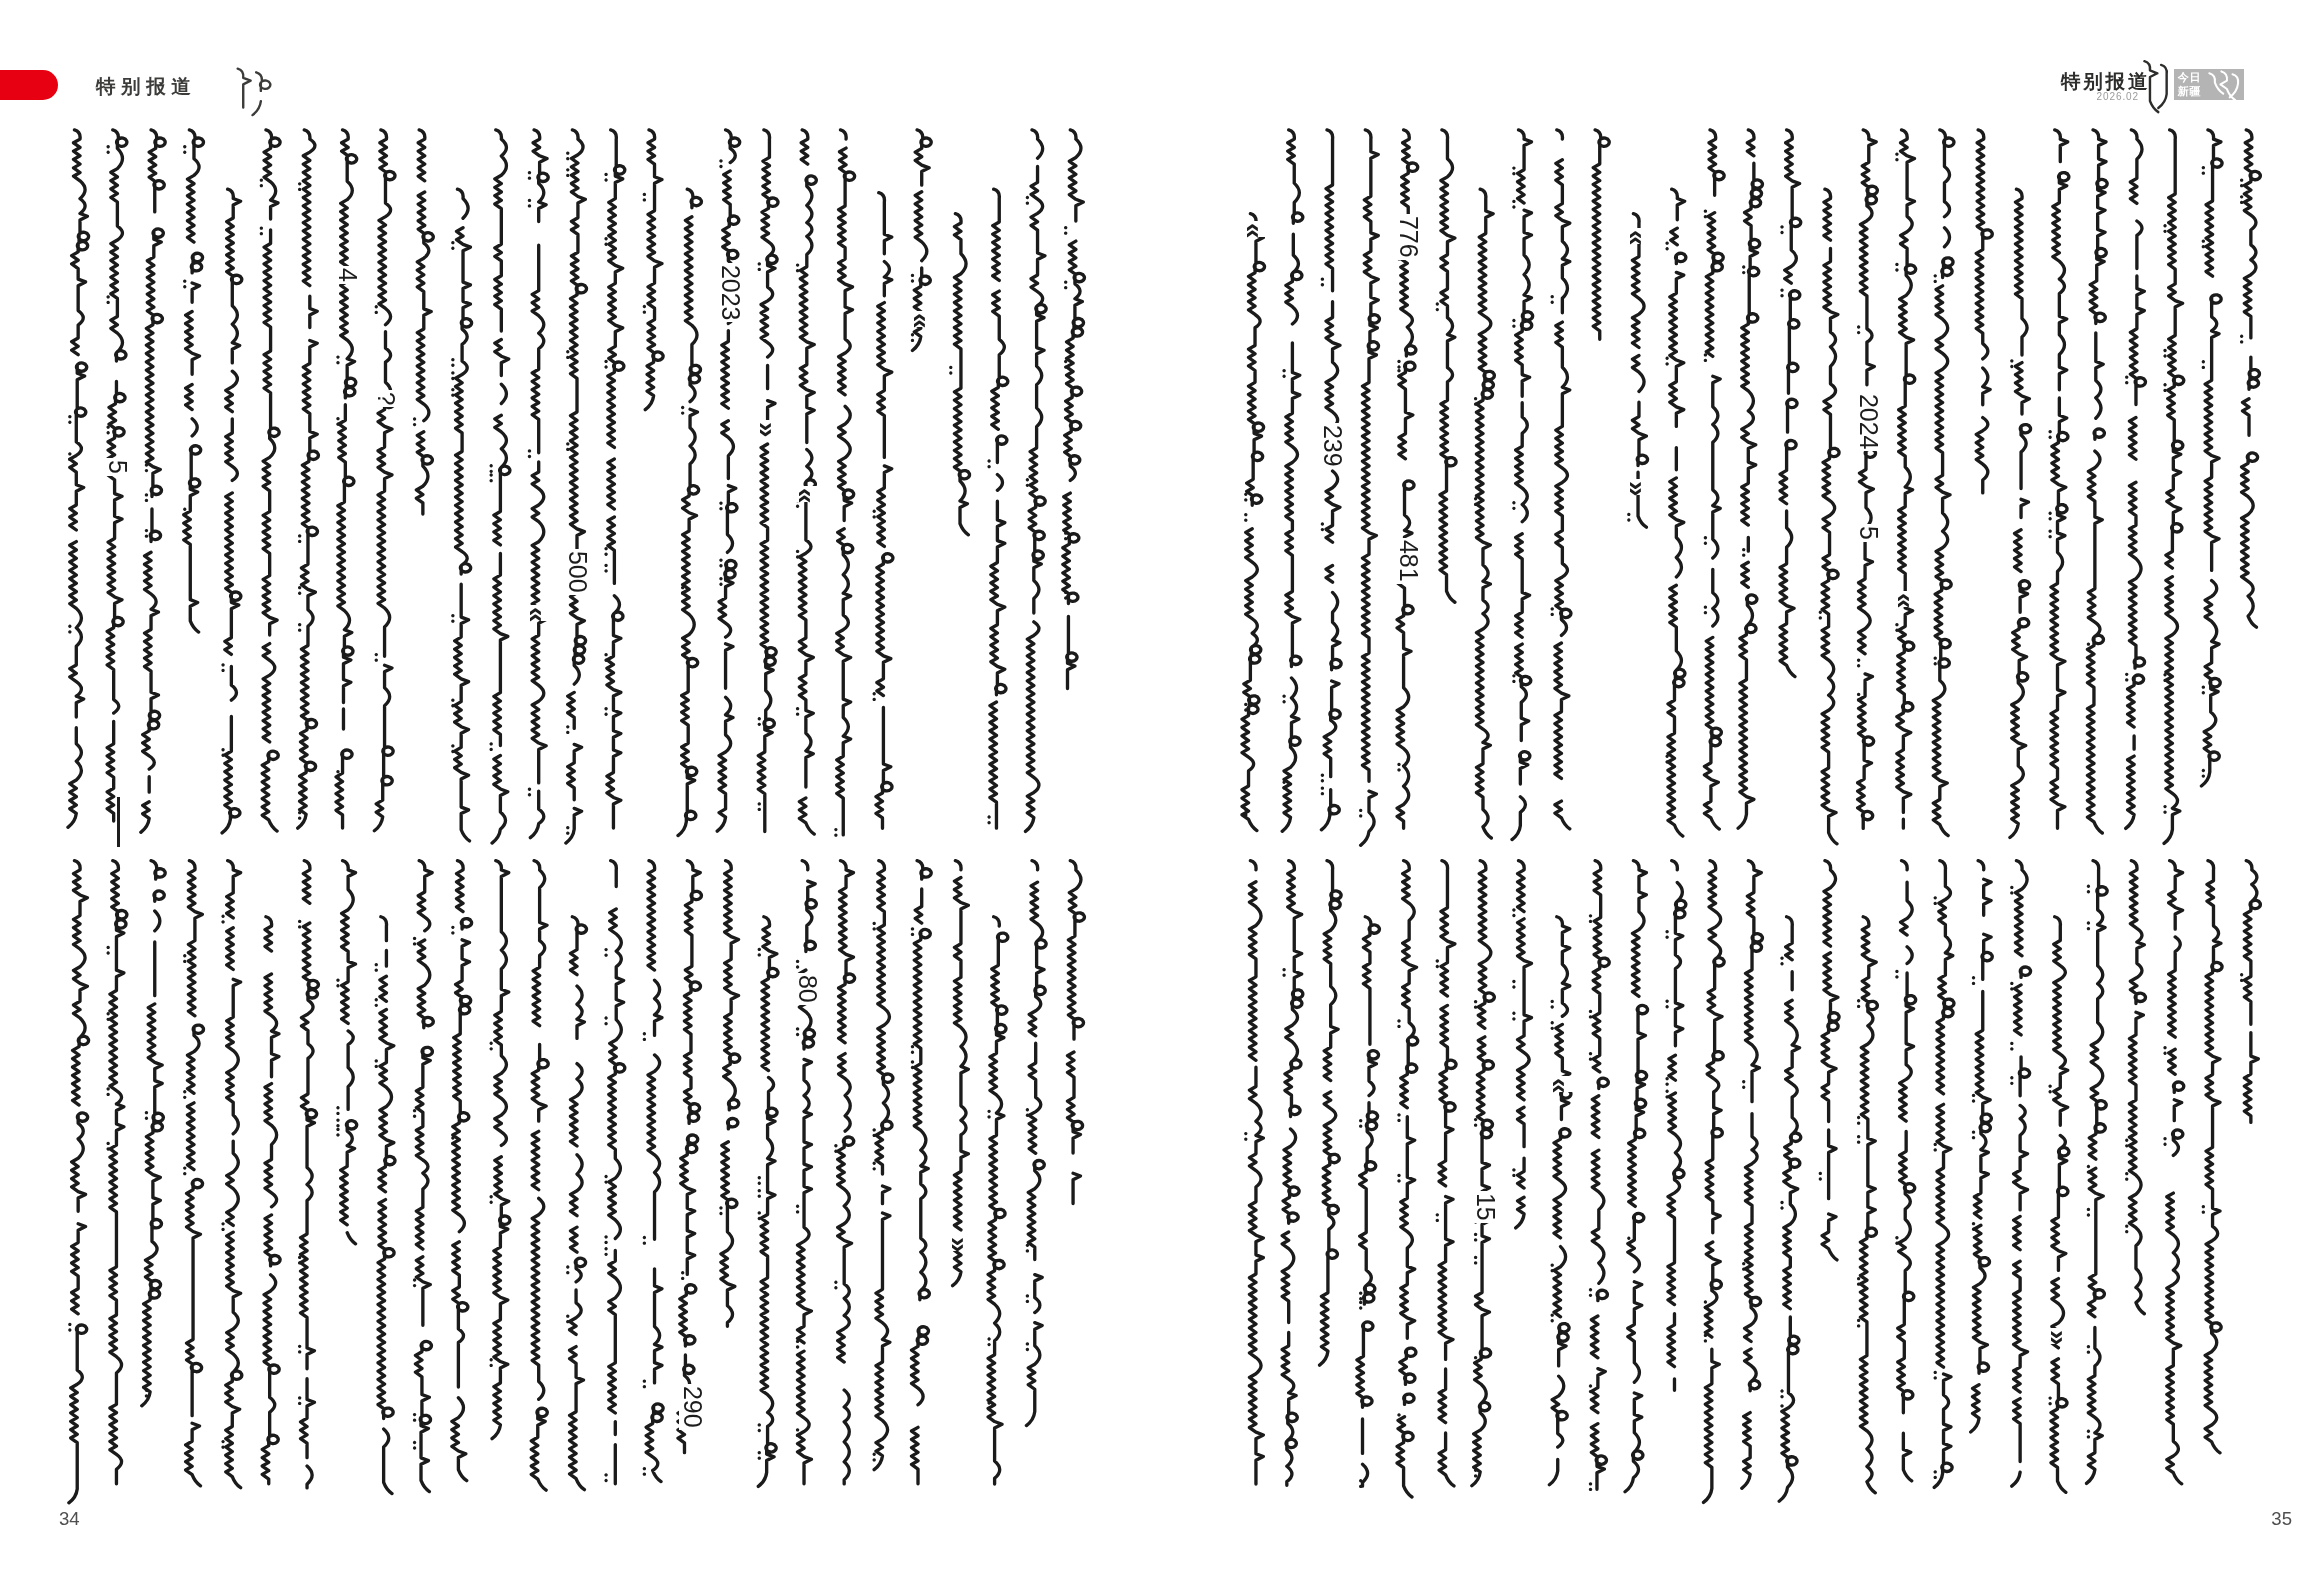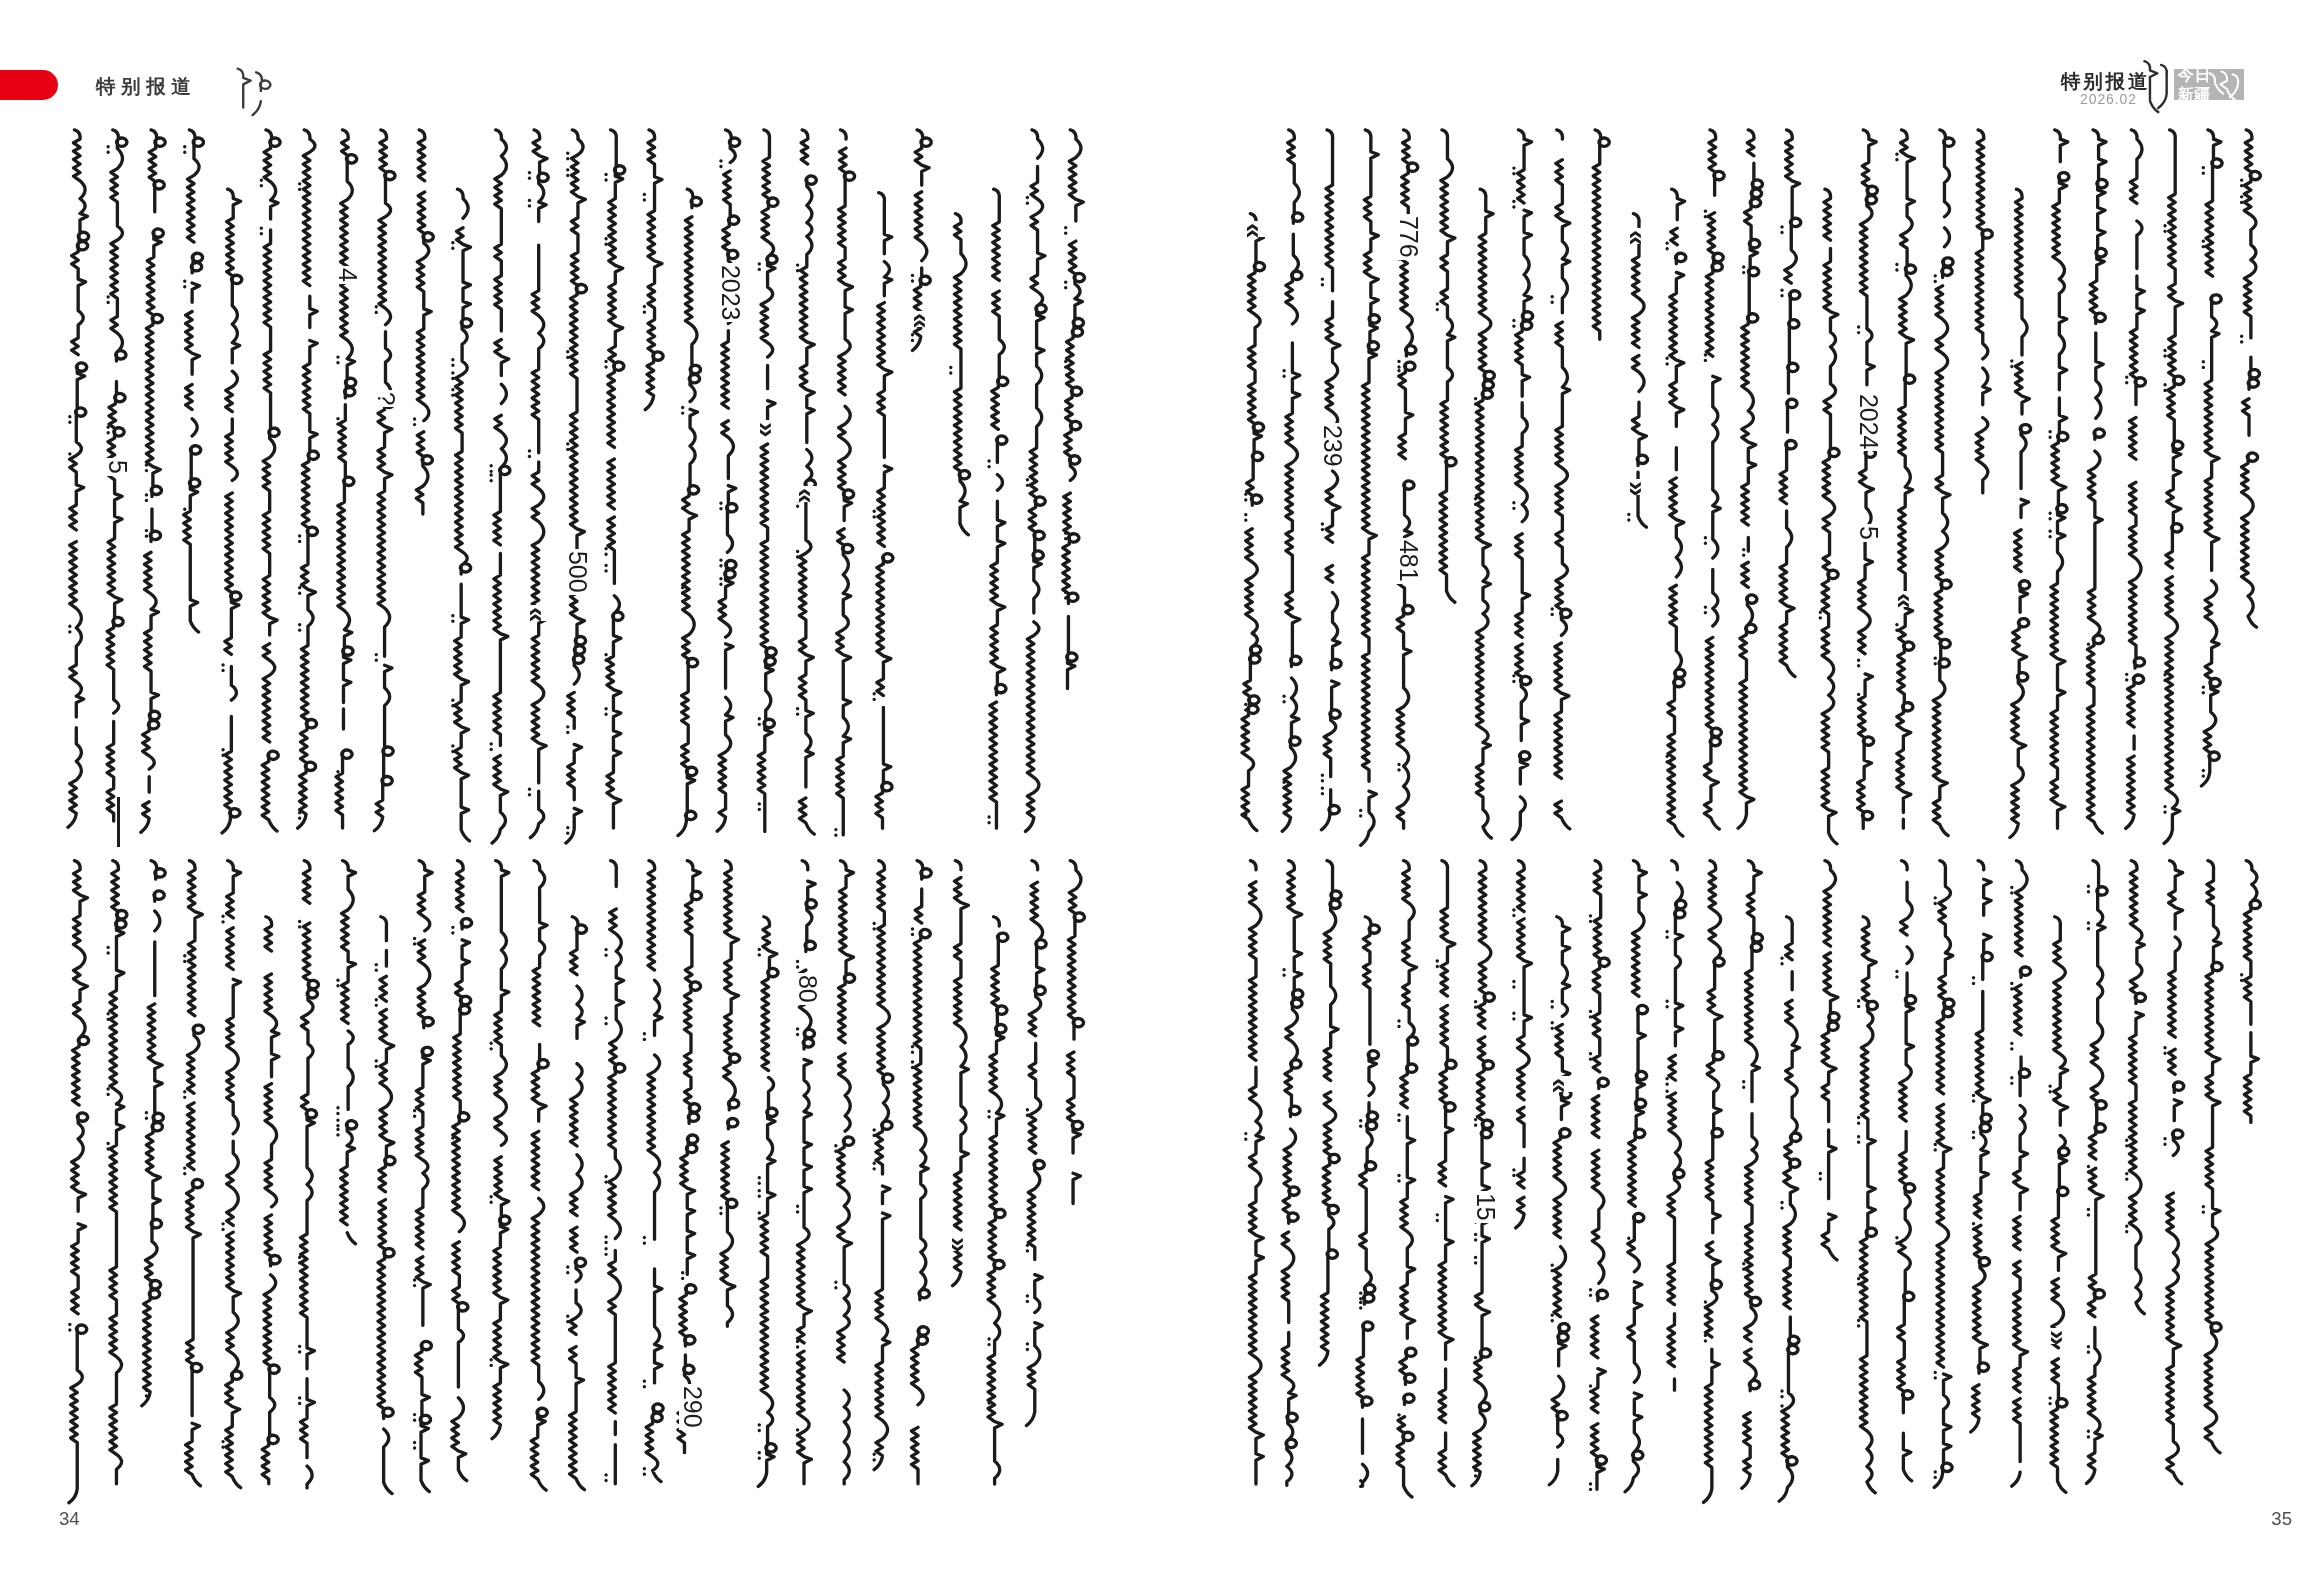--- a/index.html
+++ b/index.html
@@ -13,29 +13,29 @@
   }
   .hdr-title-left{
     position:absolute;left:96px;top:73px;font-size:19.5px;letter-spacing:5.6px;
     color:#3c3c3a;font-weight:600;white-space:nowrap;
   }
   .hdr-title-right{
     position:absolute;left:2061px;top:68px;font-size:19.5px;letter-spacing:2.8px;
     color:#2d2d2b;font-weight:700;white-space:nowrap;
   }
   .hdr-issue{
-    position:absolute;left:2078px;top:91px;width:61px;text-align:center;
-    font-size:14px;color:#9b9b9b;letter-spacing:0.9px;
+    position:absolute;left:2078px;top:91px;width:61px;text-align:right;
+    font-size:10px;color:#9b9b9b;letter-spacing:0.9px;
   }
   .logo-box{
     position:absolute;left:2174px;top:69px;width:70px;height:31px;
     display:flex;align-items:center;
   }
   .logo-cjk{
-    color:#ffffff;font-size:16px;line-height:1.25;font-weight:700;
+    color:#ffffff;font-size:11px;line-height:1.25;font-weight:700;
     padding-left:3.7px;letter-spacing:0.9px;
   }
   .pagenum{position:absolute;top:1508px;font-size:18.6px;color:#4f4f4f;}
   .pagenum-left{left:59px;}
   .pagenum-right{left:2239px;width:28px;text-align:right;margin-left:25px;}
   #script-svg{position:absolute;left:0;top:0;z-index:1;}
   .token{
     position:absolute;z-index:3;background:#ffffff;line-height:1;
     transform:rotate(90deg);transform-origin:0 0;color:#1d1d1d;
     font-family:"Liberation Sans","DejaVu Sans",sans-serif;white-space:nowrap;

